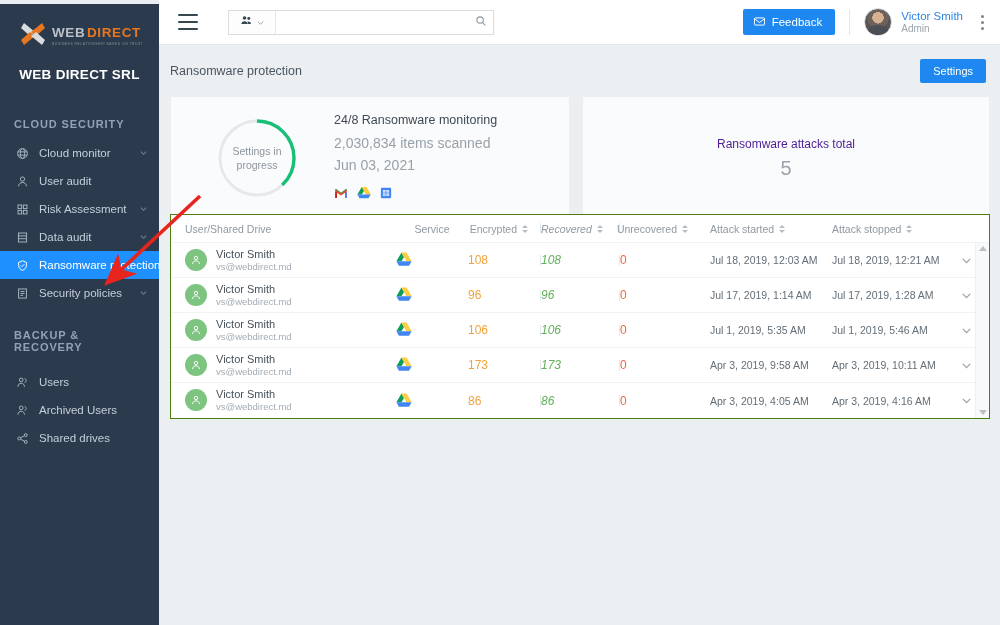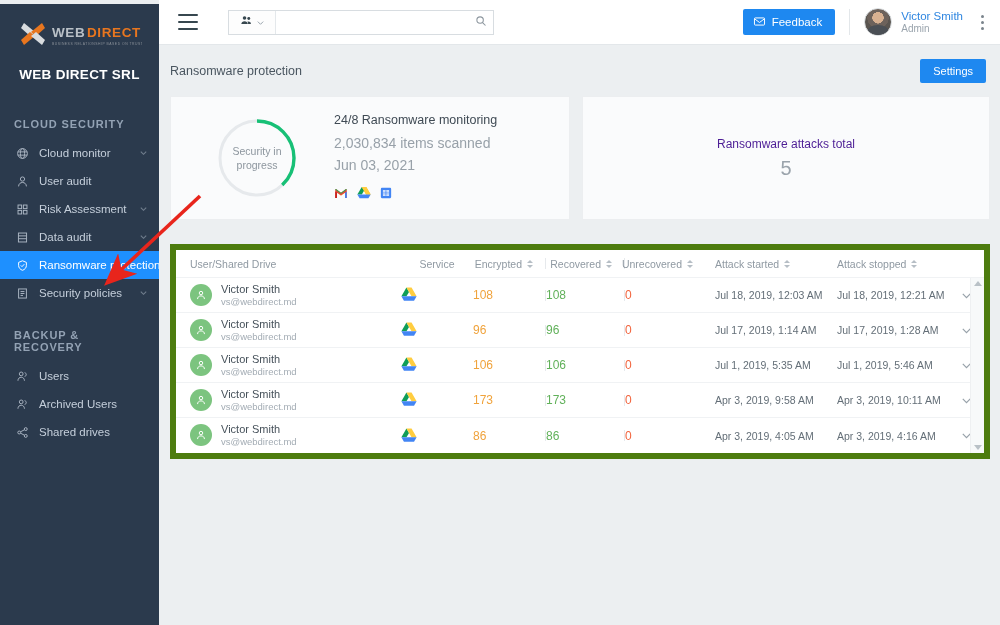--- a/index.html
+++ b/index.html
@@ -25,21 +25,21 @@
   .logo-mark { display: flex; align-items: center; justify-content: center; }
   .brand-name {
     color: #ffffff; font-size: 13.5px; font-weight: bold;
     letter-spacing: .3px; margin-top: 17px;
   }
   .nav-section {
     color: #93a2b4; font-size: 11px; font-weight: bold;
     letter-spacing: .9px; padding: 0 12px 0 14px;
   }
   #sec-cloud { margin-top: 36px; margin-bottom: 9px; }
-  #sec-backup { margin-top: 22px; margin-bottom: 9px; }
+  #sec-backup { margin-top: 22px; margin-bottom: 15px; }
   .nav-item {
     display: flex; align-items: center;
     height: 28px; padding: 0 10px 0 14px;
     color: #c5cfdb; font-size: 11.5px;
     cursor: pointer; position: relative;
   }
   .nav-item .ni-icon {
     width: 16px; height: 16px; flex: 0 0 16px;
     display: flex; align-items: center; justify-content: center;
     opacity: .82; margin-right: 9px;
@@ -139,30 +139,30 @@
   #scanner-info { margin-left: 35px; }
   #scanner-info .si-title { font-size: 12.5px; color: #3f4a54; margin-bottom: 6px; }
   #scanner-info .si-sub { font-size: 14px; color: #98a1a9; line-height: 1.55; }
   #app-icons { display: flex; align-items: center; gap: 9px; margin-top: 8px; }
   #card-attacks { flex: 1 1 auto; display: flex; flex-direction: column; align-items: center; justify-content: center; }
   #attacks-label { font-size: 12px; color: #4c1d95; }
   #attacks-value { font-size: 20px; color: #9aa3ab; margin-top: 6px; font-weight: 300; }
 
   
   #table-wrap {
-    position: absolute; left: 170px; top: 244px; width: 820px;
-    background: #ffffff; border: 6px solid #4d7c0f;
+    position: absolute; left: 170px; top: 214px; width: 820px;
+    background: #ffffff; border: 1px solid #4d7c0f;
   }
   .trow { display: flex; align-items: center; border-bottom: 1px solid #f0f2f4; }
   #thead { height: 28px; color: #8f99a2; font-size: 10.5px; }
   #thead .th { display: flex; align-items: center; height: 100%; }
   .col-user   { width: 225px; padding-left: 14px; }
   .col-svc    { width: 72px; justify-content: center; }
   .col-enc    { width: 72px; justify-content: flex-end; padding-right: 12px; }
-  .col-rec    { width: 78px; justify-content: flex-end; padding-right: 12px; }
+  .col-rec    { width: 78px; justify-content: flex-start; padding-right: 12px; font-style: italic; }
   .col-unrec  { width: 80px; justify-content: flex-end; padding-right: 12px; }
   .col-start  { width: 122px; padding-left: 10px; }
   .col-stop   { width: 122px; padding-left: 10px; }
   .col-exp    { flex: 1 1 auto; display: flex; justify-content: center; }
   .sortable { cursor: pointer; }
   .sort-ico { margin-left: 5px; display: inline-flex; flex-direction: column; gap: 2px; }
   .sort-ico i {
     width: 0; height: 0; display: block;
     border-left: 3px solid transparent; border-right: 3px solid transparent;
   }
@@ -417,21 +417,21 @@
 
 <div id="cards">
 
   <div class="card" id="card-scanner">
     <div id="donut">
       <svg width="84" height="84" viewBox="0 0 84 84">
         <circle cx="42" cy="42" r="37" fill="none" stroke="#e6e9ec" stroke-width="3"></circle>
         <circle id="donut-arc" cx="42" cy="42" r="37" fill="none" stroke="#17c076" stroke-width="3.4" stroke-linecap="butt" transform="rotate(-90 42 42)" stroke-dasharray="88.3 144.1"></circle>
       </svg>
       <div class="dlabel">
-        <span>Security in</span>
+        <span>Settings in</span>
         <span>progress</span>
       </div>
     </div>
 
     <div id="scanner-info">
       <div class="si-title">24/8 Ransomware monitoring</div>
       <div class="si-sub">2,030,834 items scanned</div>
       <div class="si-sub">Jun 03, 2021</div>
       <div id="app-icons">
         <span>

